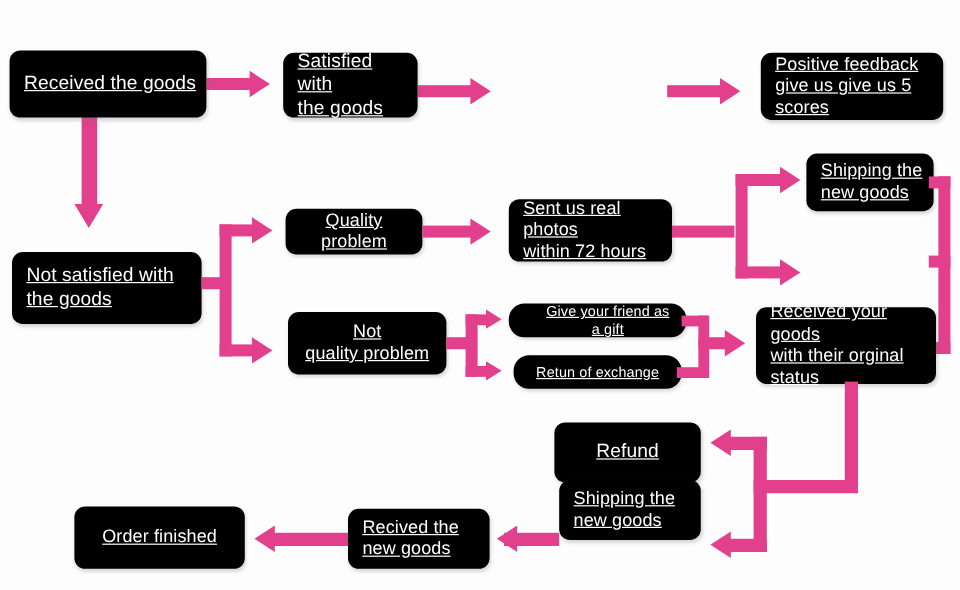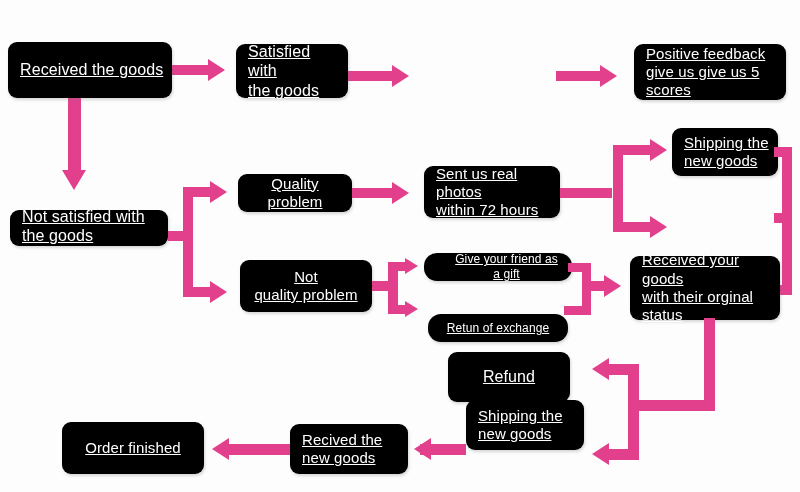--- a/index.html
+++ b/index.html
@@ -101,21 +101,21 @@
 the goods</span>
   </div>
 
 
   <div class="node f15 pad-l" style="left:634px; top:44px; width:152px; height:56px;">
     <span class="node-label">Positive feedback
 give us give us 5
 scores</span>
   </div>
 
-  <div class="node f16 pad-l" style="left:10px; top:210px; width:158px; height:36px;align-items:flex-end;">
+  <div class="node f16 pad-l" style="left:10px; top:210px; width:158px; height:60px;">
     <span class="node-label">Not satisfied with
 the goods</span>
   </div>
 
   <div class="hline" style="left:168px; top:231px; width:24px; height:10px;"></div>
   <div class="vline" style="left:183px; top:187px; width:10px; height:110px;"></div>
 
   <div class="hline" style="left:183px; top:187px; width:32px; height:10px;"></div>
   <div class="arrow-r" style="left:210px; top:181px;"></div>
 
@@ -165,21 +165,21 @@
   <div class="hline" style="left:388px; top:262px; width:20px; height:9px;"></div>
   <div class="arrow-r sm" style="left:405px; top:258px;"></div>
 
   <div class="hline" style="left:388px; top:305px; width:20px; height:9px;"></div>
   <div class="arrow-r sm" style="left:405px; top:301px;"></div>
 
   <div class="node small f12 pad-c" style="left:424px; top:253px; width:148px; height:28px;padding-left:27px;">
     <span class="node-label">Give your friend as a gift</span>
   </div>
 
-  <div class="node small f12 pad-c" style="left:428px; top:296px; width:140px; height:28px;margin-top:18px;">
+  <div class="node small f12 pad-c" style="left:428px; top:296px; width:140px; height:28px;">
     <span class="node-label">Retun of exchange</span>
   </div>
 
   <div class="hline" style="left:568px; top:263px; width:22px; height:9px;"></div>
   <div class="hline" style="left:564px; top:306px; width:26px; height:9px;"></div>
   <div class="vline" style="left:582px; top:263px; width:9px; height:52px;"></div>
   <div class="hline" style="left:582px; top:281px; width:26px; height:10px;"></div>
   <div class="arrow-r" style="left:604px; top:275px;"></div>
 
   <div class="node f15 pad-l" style="left:630px; top:256px; width:150px; height:64px;">
@@ -191,21 +191,21 @@
   <div class="vline" style="left:704px; top:318px; width:11px; height:92px;"></div>
   <div class="hline" style="left:628px; top:400px; width:87px; height:11px;"></div>
   <div class="vline" style="left:628px; top:364px; width:11px; height:96px;"></div>
 
   <div class="hline" style="left:607px; top:364px; width:32px; height:11px;"></div>
   <div class="arrow-l" style="left:592px; top:358px;"></div>
 
   <div class="hline" style="left:607px; top:449px; width:32px; height:11px;"></div>
   <div class="arrow-l" style="left:592px; top:443px;"></div>
 
-  <div class="node f16 pad-c" style="left:448px; top:352px; width:122px; height:50px;">
+  <div class="node f16 pad-c" style="left:462px; top:352px; width:122px; height:50px;">
     <span class="node-label">Refund</span>
   </div>
 
   <div class="node f15 pad-l" style="left:466px; top:400px; width:118px; height:50px;">
     <span class="node-label">Shipping the
 new goods</span>
   </div>
 
   <div class="hline" style="left:420px; top:444px; width:46px; height:11px;"></div>
   <div class="arrow-l" style="left:414px; top:438px;"></div>

